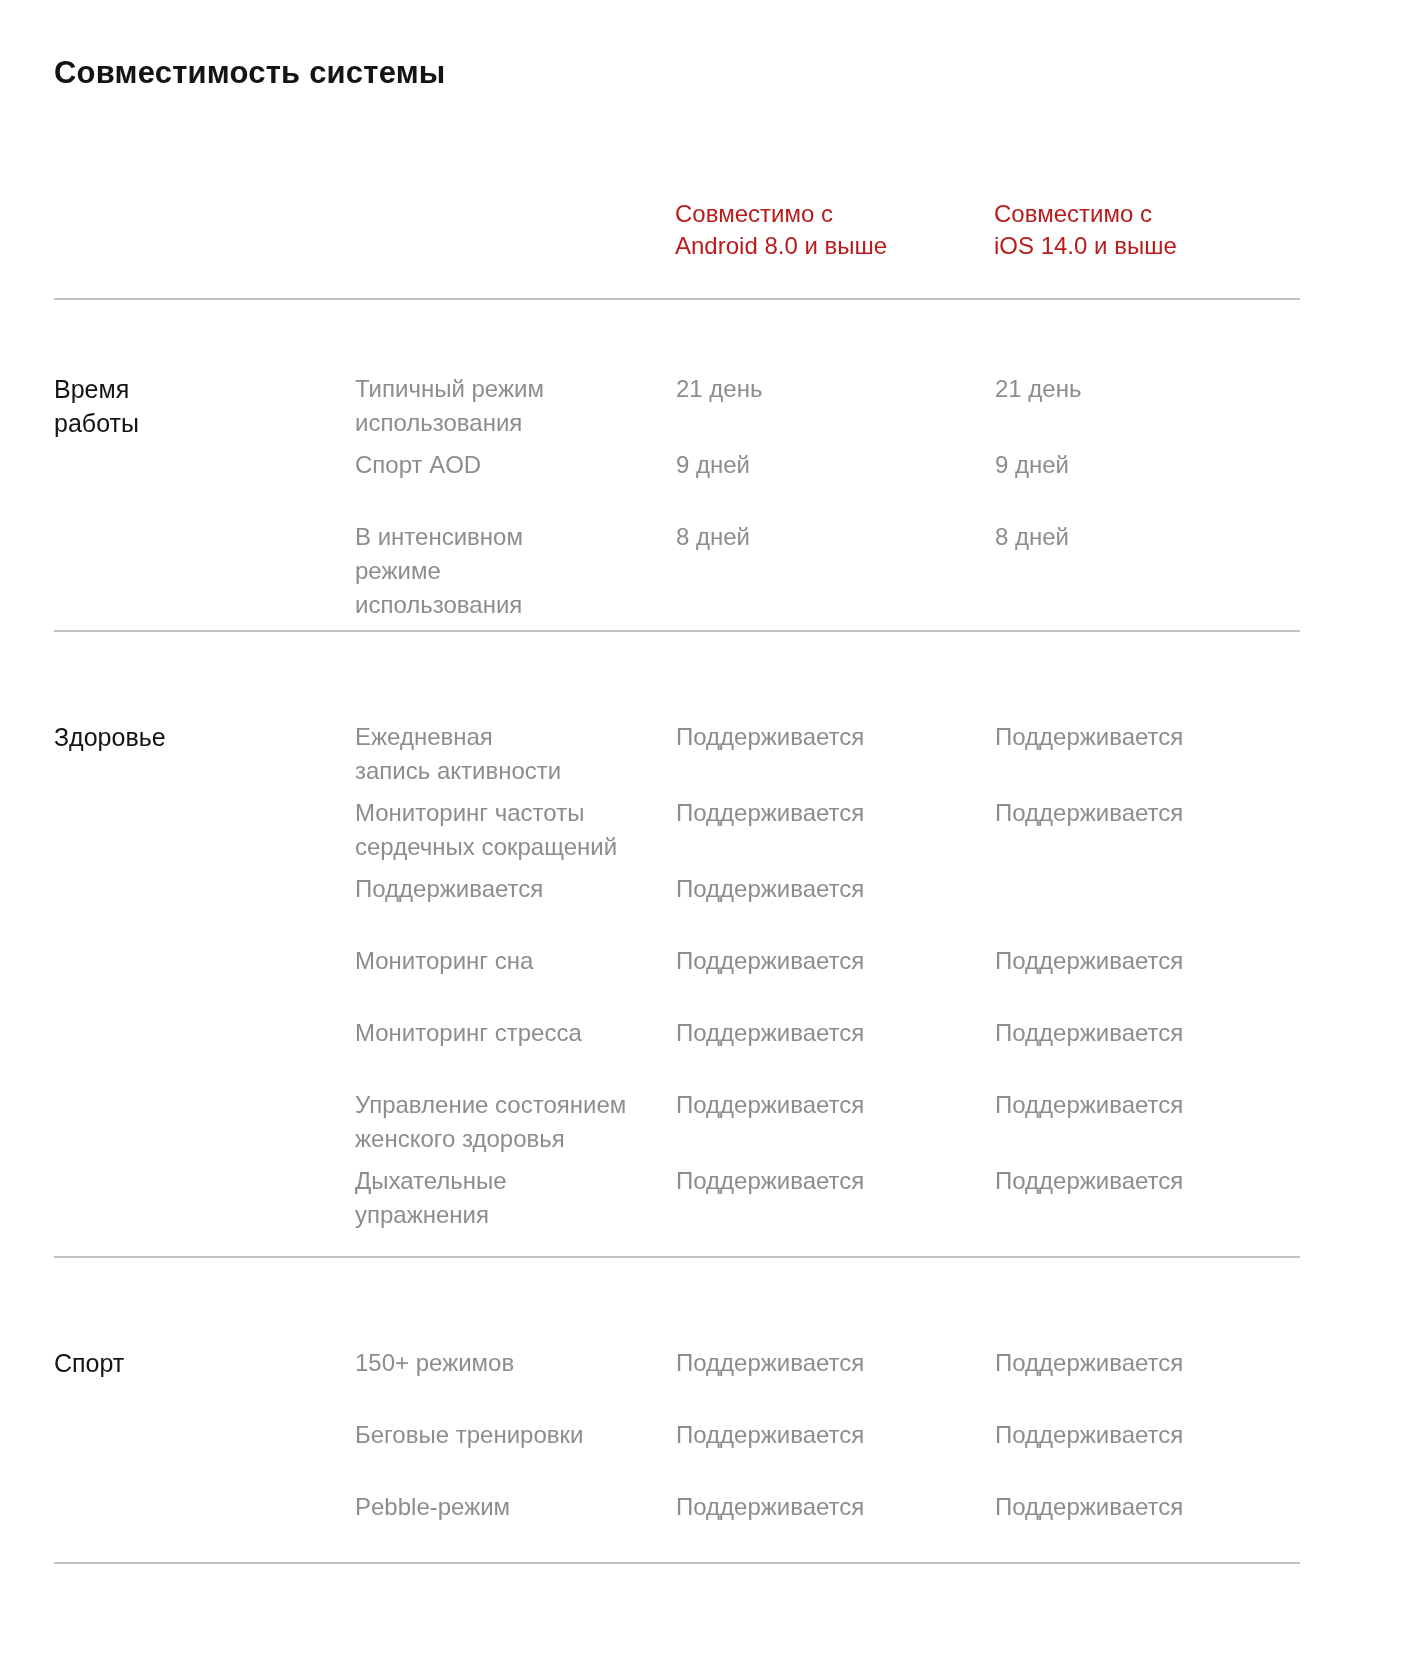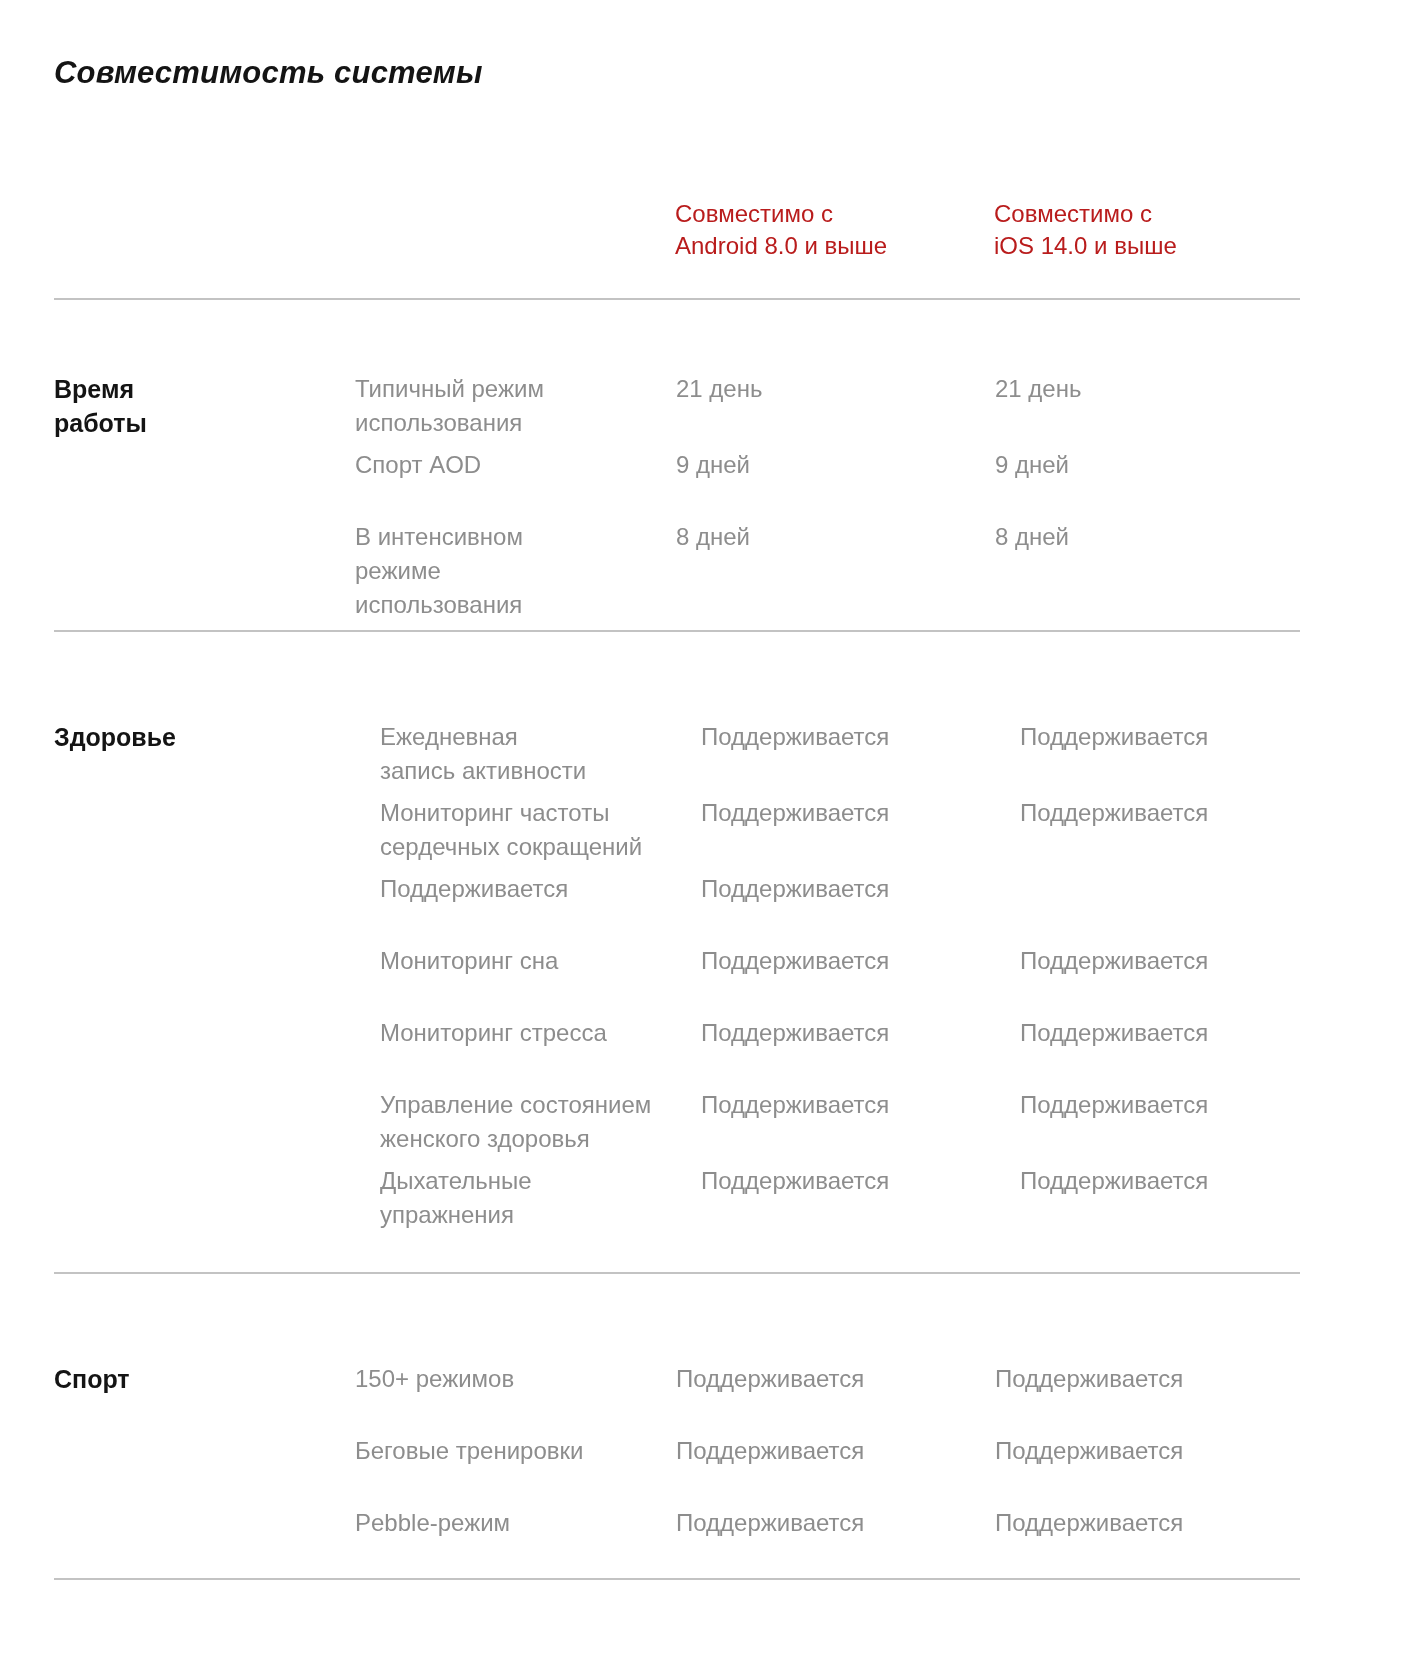--- a/index.html
+++ b/index.html
@@ -17,21 +17,20 @@
     padding: 56px 116px 0 54px;
   }
   .page-title {
     font-size: 31px;
     line-height: 34px;
     font-weight: bold;
     color: #141414;
     letter-spacing: 0.2px;
     white-space: pre-line;
     margin-bottom: 108px;
-    font-style: italic;
   }
   .content { width: 1246px; }
 
   
   .header-row {
     display: grid;
     grid-template-columns: 621px 319px 1fr;
     padding-bottom: 36px;
   }
   .col-header {
@@ -46,28 +45,28 @@
     border-top: 2px solid #c3c3c3;
     width: 1246px;
   }
 
   .section {
     display: flex;
     padding-top: 72px;
   }
   .section.pad-lg { padding-top: 88px; }
   .section.pb-sm { padding-bottom: 0; }
-  .section.pb-md { padding-bottom: 32px; gap: 25px; }
+  .section.pb-md { padding-bottom: 16px; }
   .section.pb-lg { }
 
   .group-cell { width: 301px; flex: 0 0 301px; }
   .group-label {
     font-size: 25px;
     line-height: 34px;
-    font-weight: bold;
+    font-weight: normal;
     color: #141414;
     white-space: pre-line;
   }
   .rows { flex: 1 1 auto; }
   .row {
     display: grid;
     grid-template-columns: 321px 319px 1fr;
     min-height: 64px;
     margin-bottom: 8px;
   }

